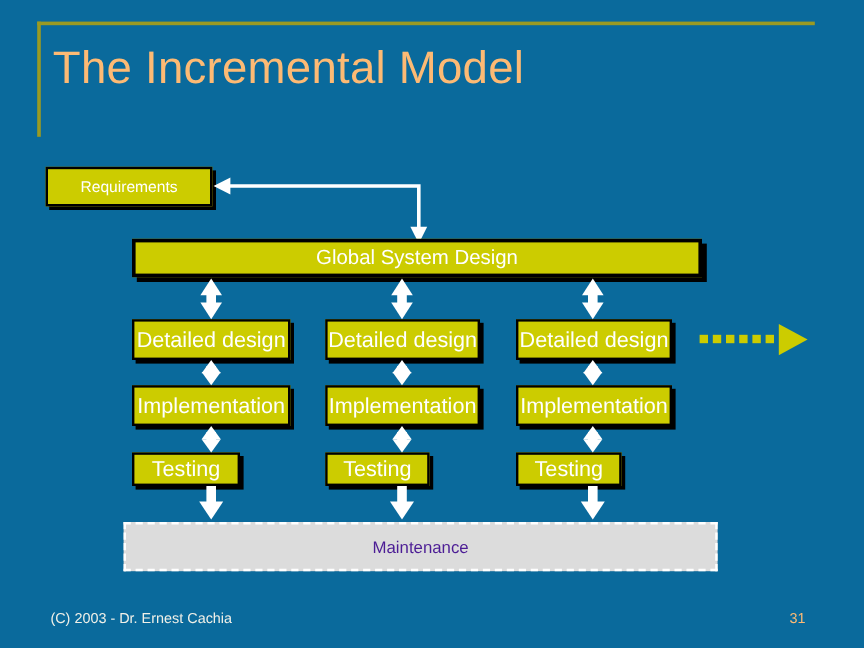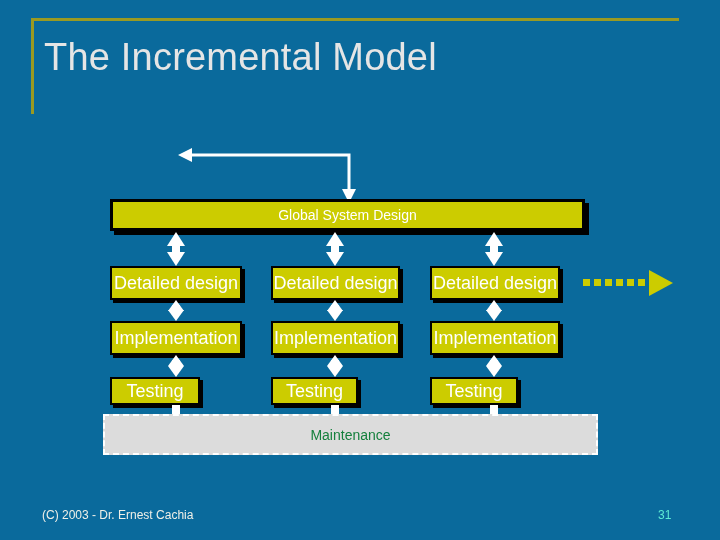--- a/index.html
+++ b/index.html
@@ -33,21 +33,21 @@
     width: 3px;
     height: 96px;
     background: #9a9a22;
   }
   #page-title {
     position: absolute;
     left: 44px;
     top: 28px;
     width: 600px;
     height: 60px;
-    color: #e5e5e5;
+    color: #fdba74;
     font-size: 38px;
     line-height: 58px;
     font-weight: normal;
     letter-spacing: 0.2px;
     white-space: nowrap;
   }
 
   
   .ybox {
     position: absolute;
@@ -64,27 +64,27 @@
     box-shadow: 3px 3px 0 #000000;
   }
   .ybox.thick {
     border-width: 3px;
     box-shadow: 4px 4px 0 #000000;
   }
 
   #maintenance-box {
     position: absolute;
     left: 103px;
-    top: 414px;
+    top: 435px;
     width: 495px;
     height: 41px;
     background: #dcdcdc;
     border: 2px dashed #ffffff;
     box-sizing: border-box;
-    color: #15803d;
+    color: #4c1d95;
     font-size: 14px;
     display: flex;
     align-items: center;
     justify-content: center;
     white-space: nowrap;
   }
 
   
   .arrow-svg {
     position: absolute;
@@ -98,43 +98,44 @@
     top: 508px;
     color: #f0f0e8;
     font-family: Liberation Sans, sans-serif;
     font-size: 12px;
     white-space: nowrap;
   }
   #footer-pagenum {
     position: absolute;
     left: 658px;
     top: 508px;
-    color: #5eead4;
+    color: #fdba74;
     font-size: 12px;
     white-space: nowrap;
   }
 </style>
 </head>
 <body>
 
 <div id="slide">
 
   <div id="title-rule-top"></div>
   <div id="title-rule-left"></div>
   <div id="page-title">The Incremental Model</div>
 
+  <div class="ybox" id="requirements-box" style="left:38px; top:139px; width:139px; height:33px; font-size:13px;">Requirements</div>
 
   <svg class="arrow-svg" style="left:0px; top:0px; width:720px; height:540px;" viewBox="0 0 720 540">
 
     <path d="M 190 155 L 349 155 L 349 192" fill="none" stroke="#ffffff" stroke-width="3"></path>
     <polygon points="178,155 192,148 192,162" fill="#ffffff"></polygon>
     <polygon points="349,203 342,189 356,189" fill="#ffffff"></polygon>
   </svg>
 
-  <div class="ybox thick" id="global-design-box" style="left:110px; top:199px; width:475px; height:32px; font-size:14px;">Global System Design</div>
+  <div class="ybox thick" id="global-design-box" style="left:110px; top:199px; width:475px; height:32px; font-size:17px;">Global System Design</div>
 
   <div class="ybox" style="left:110px; top:266px; width:132px; height:34px;">Detailed design</div>
   <div class="ybox" style="left:110px; top:321px; width:132px; height:34px;">Implementation</div>
   <div class="ybox" style="left:110px; top:377px; width:90px; height:28px;">Testing</div>
 
   <div class="ybox" style="left:271px; top:266px; width:129px; height:34px;">Detailed design</div>
   <div class="ybox" style="left:271px; top:321px; width:129px; height:34px;">Implementation</div>
   <div class="ybox" style="left:271px; top:377px; width:87px; height:28px;">Testing</div>
 
   <div class="ybox" style="left:430px; top:266px; width:130px; height:34px;">Detailed design</div>

